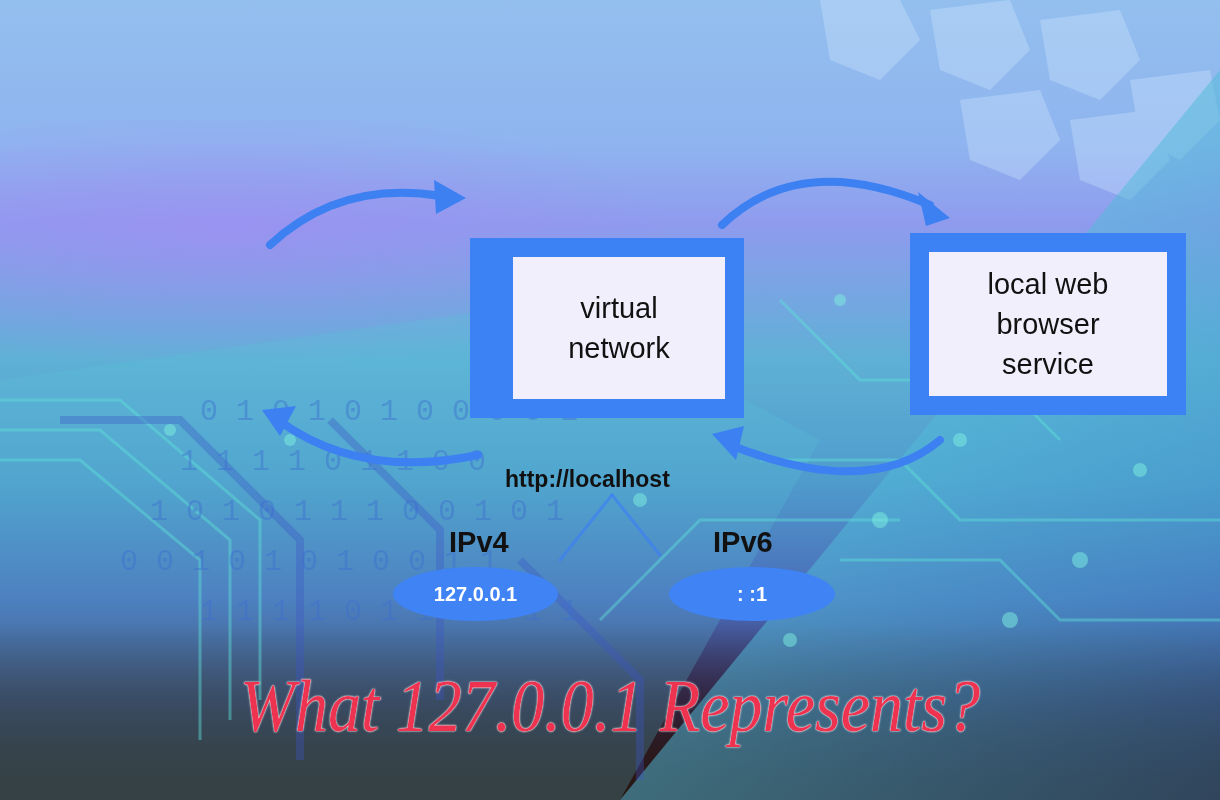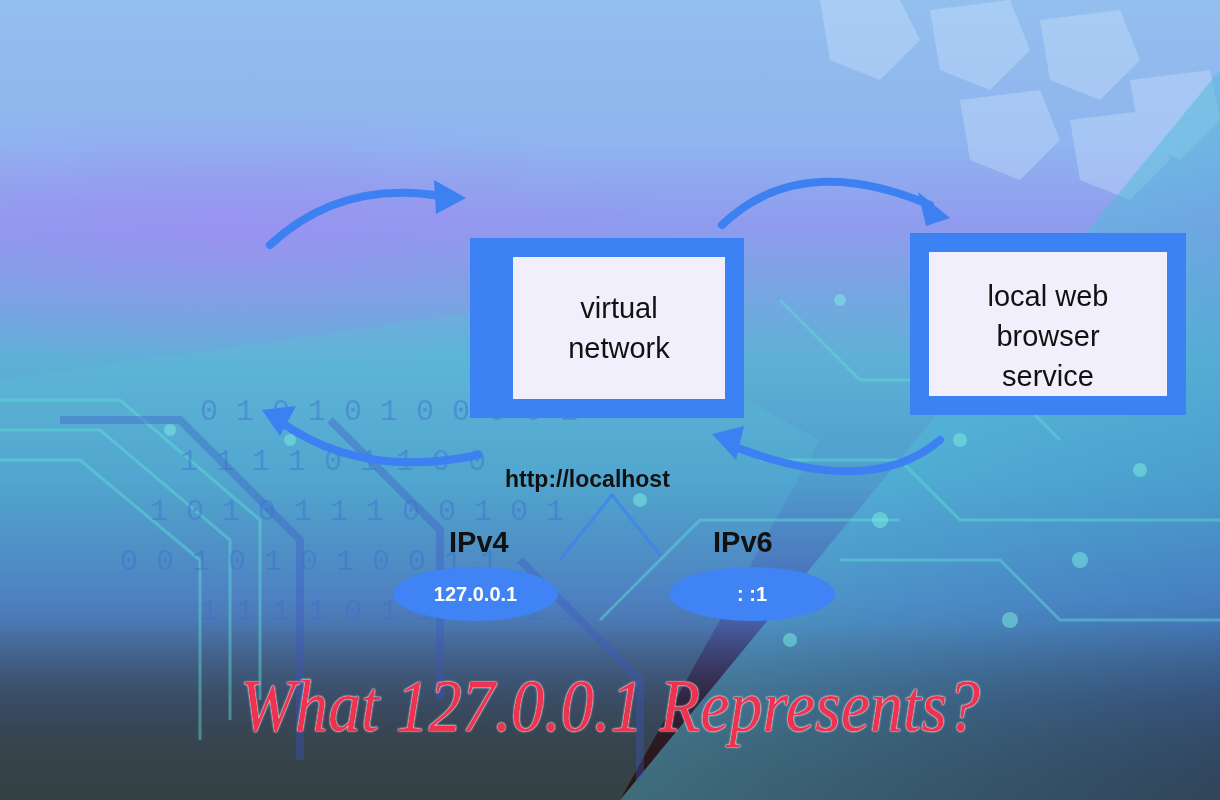--- a/index.html
+++ b/index.html
@@ -11,21 +11,21 @@
   }
   .bg-svg { position: absolute; left: 0; top: 0; }
   .box { position: absolute; background: #3c82f4; box-sizing: border-box; }
   .box .inner { position: absolute; background: #f1effc; display: flex; align-items: center; justify-content: center; text-align: center; color: #111; font-size: 29px; line-height: 40px; }
   .box .inner span { display: block; }
   #box-browser { left: 31px; top: 278px; width: 275px; height: 90px; }
   #box-browser .inner { left: 19px; top: 19px; right: 19px; bottom: 11px; }
   #box-vni { left: 470px; top: 238px; width: 274px; height: 180px; }
   #box-vni .inner { left: 19px; top: 19px; right: 19px; bottom: 19px; margin-left: 24px; }
   #box-lws { left: 910px; top: 233px; width: 276px; height: 182px; }
-  #box-lws .inner { left: 19px; top: 19px; right: 19px; bottom: 19px; align-items: flex-end; }
+  #box-lws .inner { left: 19px; top: 19px; right: 19px; bottom: 19px; }
   .label { position: absolute; color: #111; font-weight: bold; }
   #lbl-localhost { left: 505px; top: 466px; font-size: 23px; }
   #lbl-ipv4 { left: 437px; top: 526px; font-size: 29px; padding-left: 12px; }
   #lbl-ipv6 { left: 713px; top: 526px; font-size: 29px; }
   .pill { position: absolute; background: #3f83f5; border-radius: 50%; color: #ffffff; font-weight: bold; font-size: 20px; display: flex; align-items: center; justify-content: center; }
   #pill-ipv4 { left: 393px; top: 567px; width: 165px; height: 54px; }
   #pill-ipv6 { left: 669px; top: 567px; width: 166px; height: 54px; }
   .title { position: absolute; left: 0; width: 1220px; top: 668px; text-align: center; font-family: "Liberation Serif", "DejaVu Serif", serif; font-style: italic; font-size: 66px; color: #ee3350; letter-spacing: 0px; text-shadow: 0 0 2px #fff, 0 0 1px #fff; transform: scaleY(1.12); }
 </style>
 </head>

